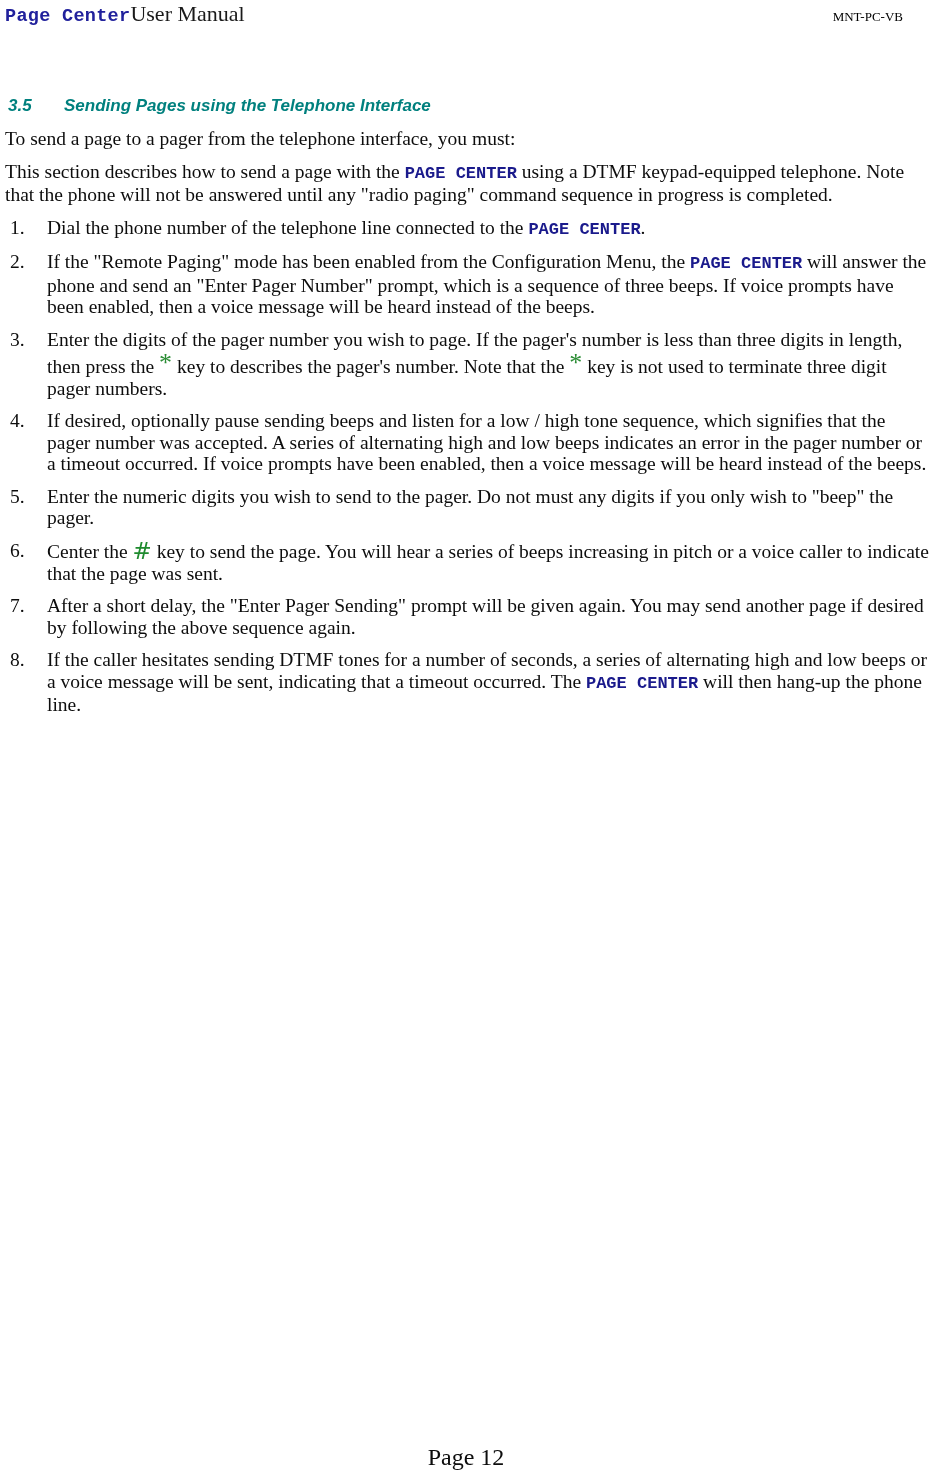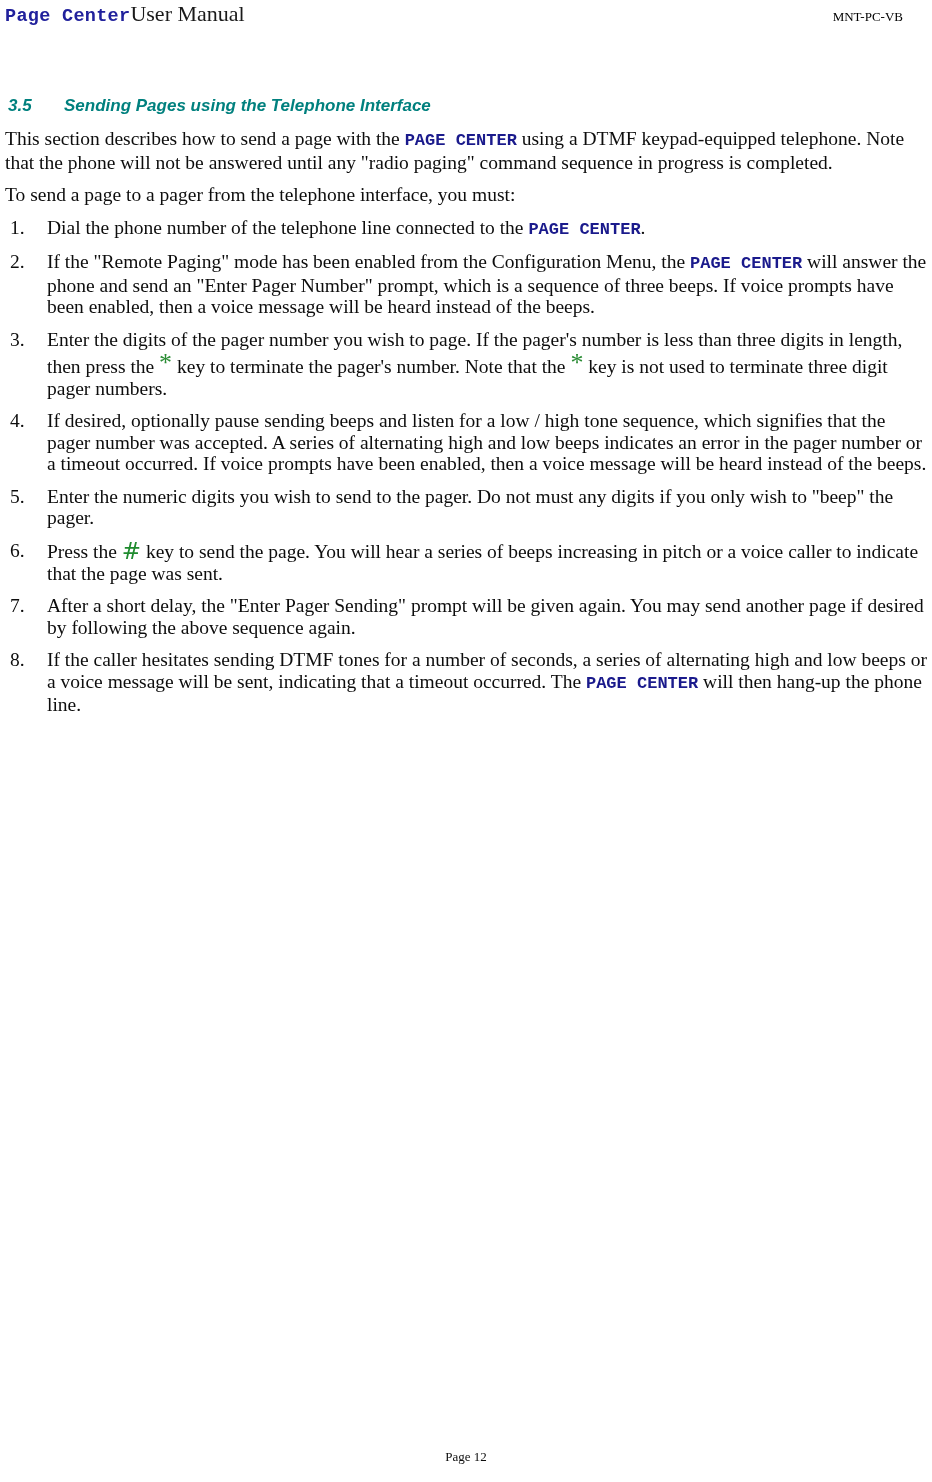--- a/index.html
+++ b/index.html
@@ -143,21 +143,21 @@
     vertical-align: 2px;
   }
 
   
   .doc-footer {
     position: absolute;
     left: 0;
     bottom: 14px;
     width: 932px;
     text-align: center;
-    font-size: 13px;
+    font-size: 24px;
     line-height: 22px;
     color: #0d0d0d;
   }
 
   .nowrap { white-space: nowrap; }
 </style>
 </head>
 <body>
 
 <div class="page">
@@ -168,48 +168,48 @@
     </div>
     <div class="doc-header-right">MNT-PC-VB</div>
   </div>
 
   <div class="section-heading">
     <span class="num">3.5</span><span>Sending Pages using the Telephone Interface</span>
   </div>
 
   <div class="content">
 
+    <p class="para">To send a page to a pager from the telephone interface, you must:</p>
+
     <p class="para"><span>This section describes how to send a page with the </span><span class="brand-inline nowrap">PAGE  CENTER</span><span> using a DTMF keypad-equipped telephone. Note that the phone will not be answered until any "radio paging" command sequence in progress is completed.</span></p>
 
-    <p class="para">To send a page to a pager from the telephone interface, you must:</p>
-
     <ol class="steps">
 
       <li>
         <span class="marker">1.</span><span>Dial the phone number of the telephone line connected to the </span><span class="brand-inline nowrap">PAGE  CENTER</span><span>.</span>
       </li>
 
       <li>
         <span class="marker">2.</span><span>If the "Remote Paging" mode has been enabled from the Configuration Menu, the </span><span class="brand-inline nowrap">PAGE  CENTER</span><span> will answer the phone and send an "Enter Pager Number" prompt, which is a sequence of three beeps. If voice prompts have been enabled, then a voice message will be heard instead of the beeps.</span>
       </li>
 
       <li>
-        <span class="marker">3.</span><span>Enter the digits of the pager number you wish to page.  If the pager's number is less than three digits in length, then press the </span><span class="key-star">*</span><span> key to terminate the pager's number.  Note that the </span><span class="key-star">*</span><span> key is not used to terminate three digit pager numbers.</span>
+        <span class="marker">3.</span><span>Enter the digits of the pager number you wish to page.  If the pager's number is less than three digits in length, then press the </span><span class="key-star">*</span><span> key to describes the pager's number.  Note that the </span><span class="key-star">*</span><span> key is not used to terminate three digit pager numbers.</span>
       </li>
 
       <li>
         <span class="marker">4.</span><span>If desired, optionally pause sending beeps and listen for a low / high tone sequence, which signifies that the pager number was accepted.  A series of alternating high and low beeps indicates an error in the pager number or a timeout occurred. If voice prompts have been enabled, then a voice message will be heard instead of the beeps.</span>
       </li>
 
       <li>
         <span class="marker">5.</span><span>Enter the numeric digits you wish to send to the pager.  Do not must any digits if you only wish to "beep" the pager.</span>
       </li>
 
       <li>
-        <span class="marker">6.</span><span>Press the </span><span class="key">#</span><span>  key to send the page.  You will hear a series of beeps increasing in pitch or a voice caller to indicate that the page was sent.</span>
+        <span class="marker">6.</span><span>Center the </span><span class="key">#</span><span>  key to send the page.  You will hear a series of beeps increasing in pitch or a voice caller to indicate that the page was sent.</span>
       </li>
 
       <li>
         <span class="marker">7.</span><span>After a short delay, the "Enter Pager Sending" prompt will be given again.  You may send another page if desired by following the above sequence again.</span>
       </li>
 
       <li>
         <span class="marker">8.</span><span>If the caller hesitates sending DTMF tones for a number of seconds, a series of alternating high and low beeps or a voice message will be sent, indicating that a timeout occurred.  The </span><span class="brand-inline nowrap">PAGE  CENTER</span><span> will then hang-up the phone line.</span>
       </li>
 

